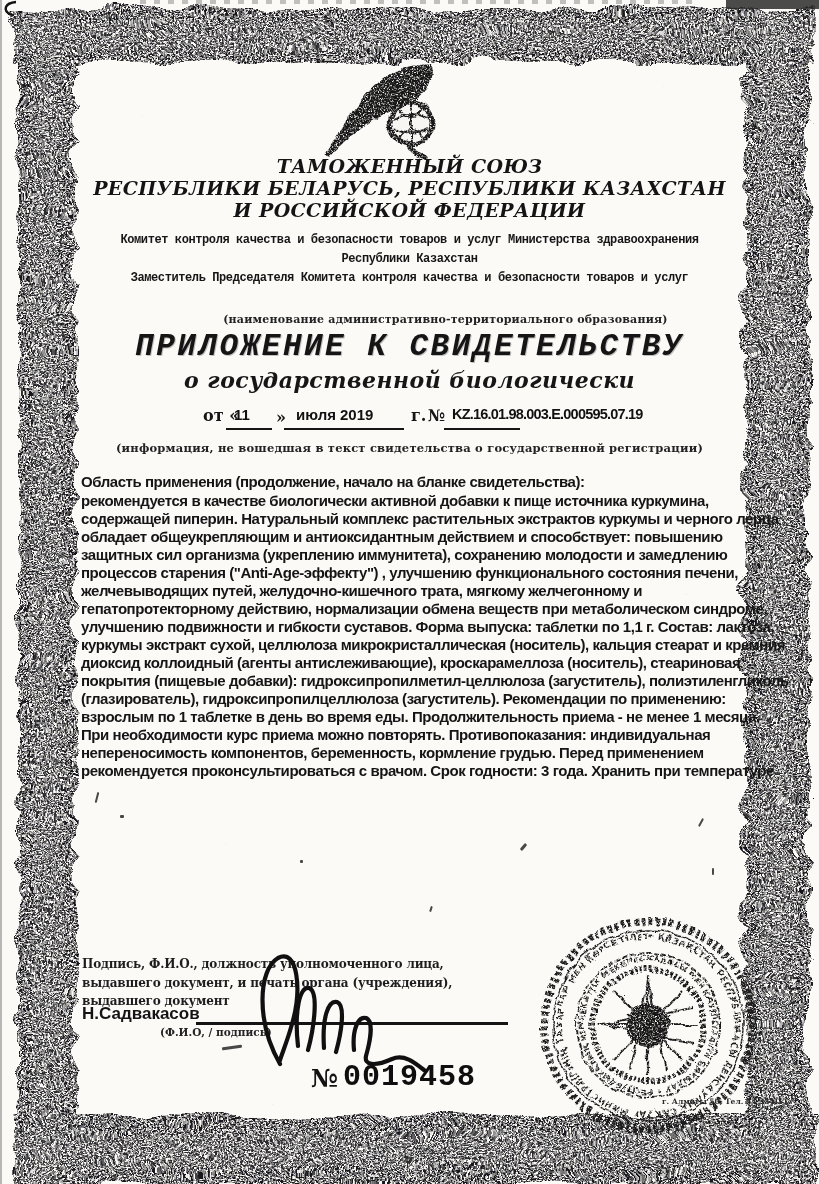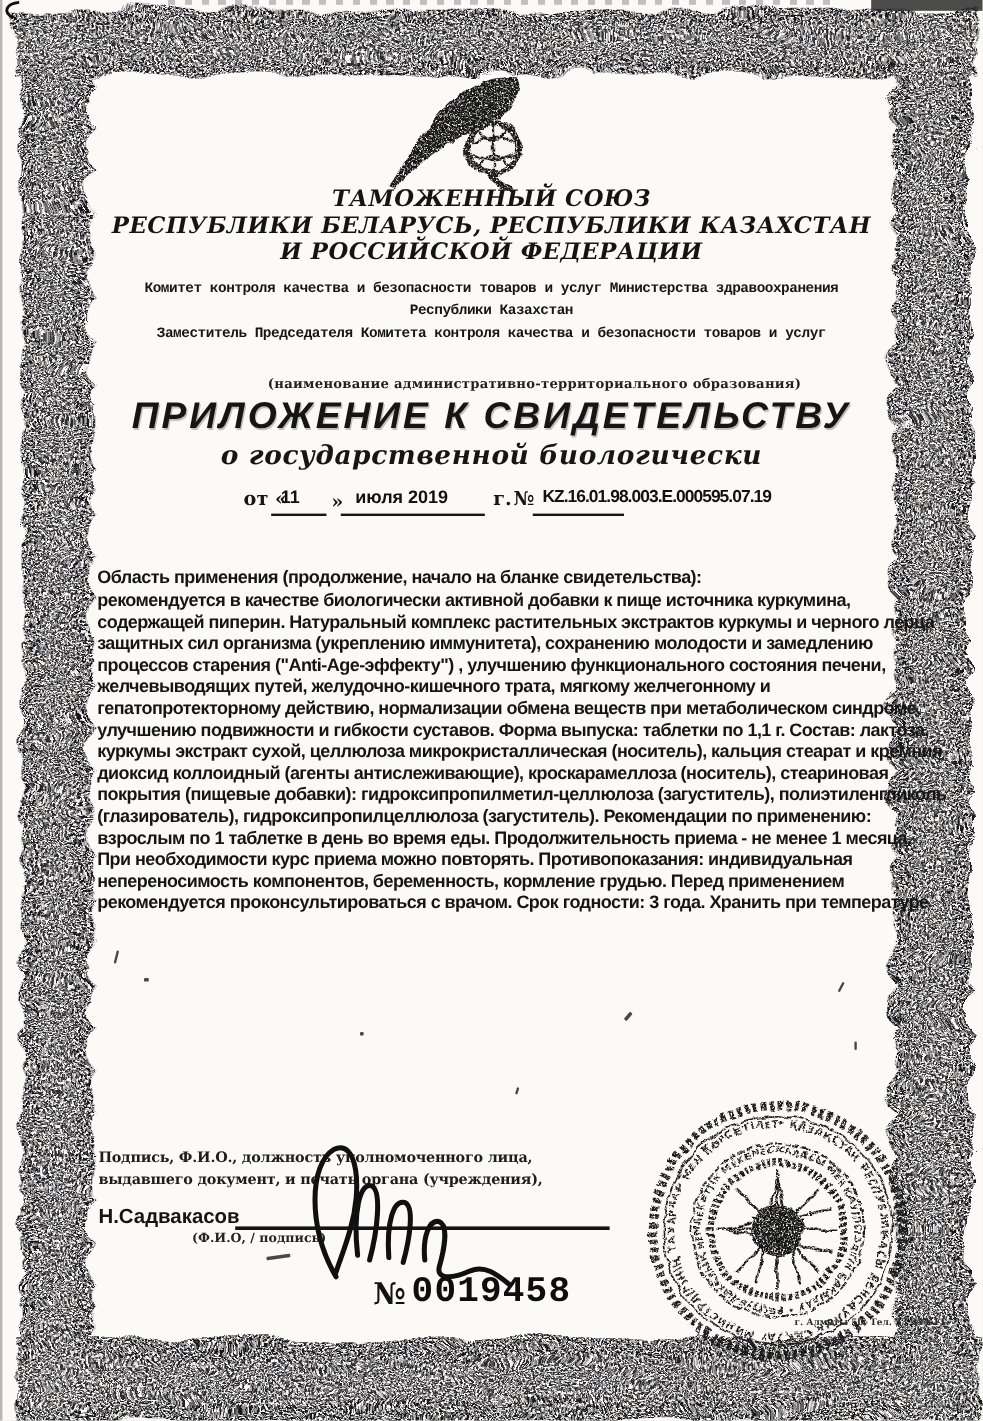--- a/index.html
+++ b/index.html
@@ -10,21 +10,21 @@
   }
   .abs{position:absolute;}
   .ctr{left:0;width:819px;text-align:center;}
   
   .hdr-serif{font-family:"DejaVu Serif",serif;font-style:italic;font-weight:bold;
     font-size:19px;line-height:22px;letter-spacing:.4px;color:#141414;}
   .committee{font-family:Liberation Mono, monospace;font-weight:bold;
     font-size:12px;line-height:18.6px;letter-spacing:-.4px;color:#161616;}
   .tiny-serif{font-family:"DejaVu Serif",serif;font-weight:bold;font-size:11px;
     letter-spacing:.2px;color:#222;}
-  .doc-title{font-family:Liberation Sans, sans-serif;font-style:italic;font-weight:bold;
+  .doc-title{font-family:Liberation Mono, monospace;font-style:italic;font-weight:bold;
     font-size:31px;letter-spacing:2.5px;color:#151515;text-shadow:1px 1px 0 rgba(20,20,20,.25);}
   .doc-sub{font-family:"DejaVu Serif",serif;font-style:italic;font-weight:bold;
     font-size:22px;letter-spacing:.5px;color:#161616;}
   
   .dt-serif{font-family:"DejaVu Serif",serif;font-weight:bold;font-size:16px;color:#161616;}
   .dt-sans{font-family:"Liberation Sans",sans-serif;font-weight:bold;font-size:15px;color:#111;}
   .uline{height:2px;background:#161616;}
   
   .bodytext{font-family:"Liberation Sans",sans-serif;font-weight:bold;font-size:15px;
     line-height:18px;letter-spacing:-.45px;color:#151515;white-space:nowrap;}
@@ -125,43 +125,46 @@
     <span class="abs dt-serif" style="left:276px;top:408px;">»</span>
     <span class="abs dt-sans" style="left:296px;top:406px;">июля</span>
     <span class="abs dt-sans" style="left:340px;top:406px;">2019</span>
     <div class="abs uline" style="left:284px;top:428px;width:120px;"></div>
     <span class="abs dt-serif" style="left:411px;top:406px;">г.</span>
     <span class="abs dt-serif" style="left:428px;top:406px;">№</span>
     <div class="abs uline" style="left:444px;top:428px;width:76px;"></div>
     <span class="abs dt-sans" style="left:452px;top:406px;font-size:14.5px;letter-spacing:-0.8px;white-space:nowrap;">KZ.16.01.98.003.E.000595.07.19</span>
   </div>
 
+  <div class="abs ctr tiny-serif" style="top:441px;font-size:11.5px;">(информация, не вошедшая в текст свидетельства о государственной регистрации)</div>
 
   <div class="abs bodytext" style="left:81px;top:473px;width:665px;">
     <div class="bl" style="margin-bottom:1px;">Область применения (продолжение, начало на бланке свидетельства):</div>
     <div class="bl">рекомендуется в качестве биологически активной добавки к пище источника куркумина,</div>
     <div class="bl">содержащей пиперин. Натуральный комплекс растительных экстрактов куркумы и черного лерца</div>
+    <div class="bl">обладает общеукрепляющим и антиоксидантным действием и способствует: повышению</div>
     <div class="bl">защитных сил организма (укреплению иммунитета), сохранению молодости и замедлению</div>
     <div class="bl">процессов старения ("Anti-Age-эффекту") , улучшению функционального состояния печени,</div>
     <div class="bl">желчевыводящих путей, желудочно-кишечного трата, мягкому желчегонному и</div>
     <div class="bl">гепатопротекторному действию, нормализации обмена веществ при метаболическом синдроме,</div>
     <div class="bl">улучшению подвижности и гибкости суставов. Форма выпуска: таблетки по 1,1 г. Состав: лактоза,</div>
     <div class="bl">куркумы экстракт сухой, целлюлоза микрокристаллическая (носитель), кальция стеарат и кремния</div>
     <div class="bl">диоксид коллоидный (агенты антислеживающие), кроскарамеллоза (носитель), стеариновая</div>
     <div class="bl">покрытия (пищевые добавки): гидроксипропилметил-целлюлоза (загуститель), полиэтиленгликоль</div>
     <div class="bl">(глазирователь), гидроксипропилцеллюлоза (загуститель). Рекомендации по применению:</div>
     <div class="bl">взрослым по 1 таблетке в день во время еды. Продолжительность приема - не менее 1 месяца.</div>
     <div class="bl">При необходимости курс приема можно повторять. Противопоказания: индивидуальная</div>
     <div class="bl">непереносимость компонентов, беременность, кормление грудью. Перед применением</div>
     <div class="bl">рекомендуется проконсультироваться с врачом. Срок годности: 3 года. Хранить при температуре</div>
   </div>
 
   <div class="abs sig-cap" style="left:82px;top:955px;">
     <div>Подпись, Ф.И.О., должность уполномоченного лица,</div>
     <div>выдавшего документ, и печать органа (учреждения),</div>
+    <div>выдавшего документ</div>
   </div>
 
   <div class="abs sig-name" style="left:82px;top:1004px;">Н.Садвакасов</div>
   <div class="abs" style="left:196px;top:1022px;width:312px;height:2.5px;background:#141414;"></div>
   <div class="abs fio-cap" style="left:160px;top:1026px;">(Ф.И.О, / подпись)</div>
   <div class="abs speck" style="left:222px;top:1046px;width:20px;height:3px;transform:rotate(-8deg);"></div>
 
   <svg class="abs" style="left:246px;top:946px;" width="195" height="128" viewBox="0 0 195 128">
     <g fill="none" stroke="#101010" stroke-width="4.2" stroke-linecap="round">
       <path d="M34 118 C10 76 12 24 32 12 C52 2 56 44 46 78 C40 100 32 116 34 118"></path>

